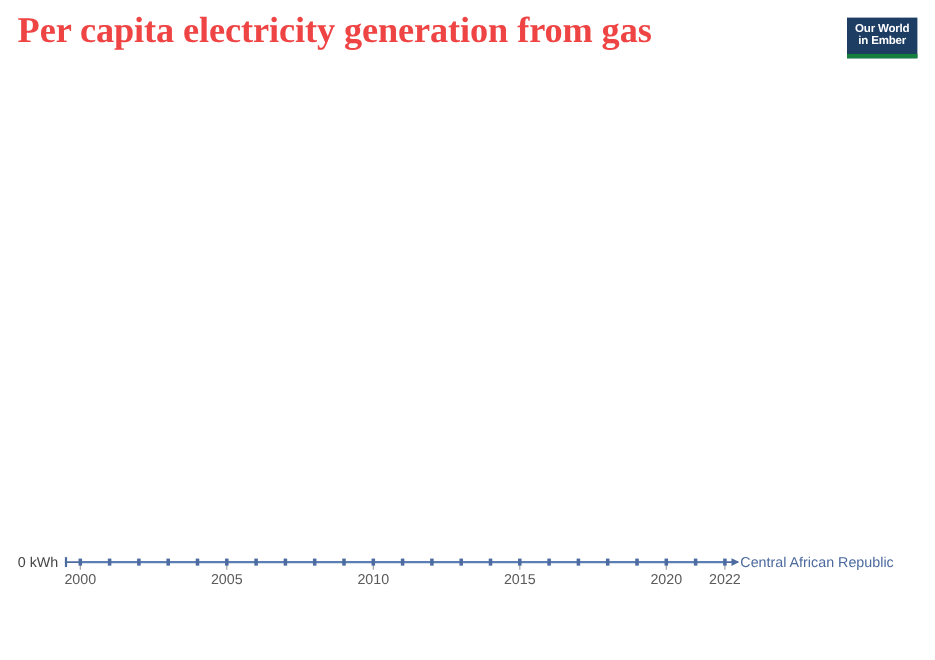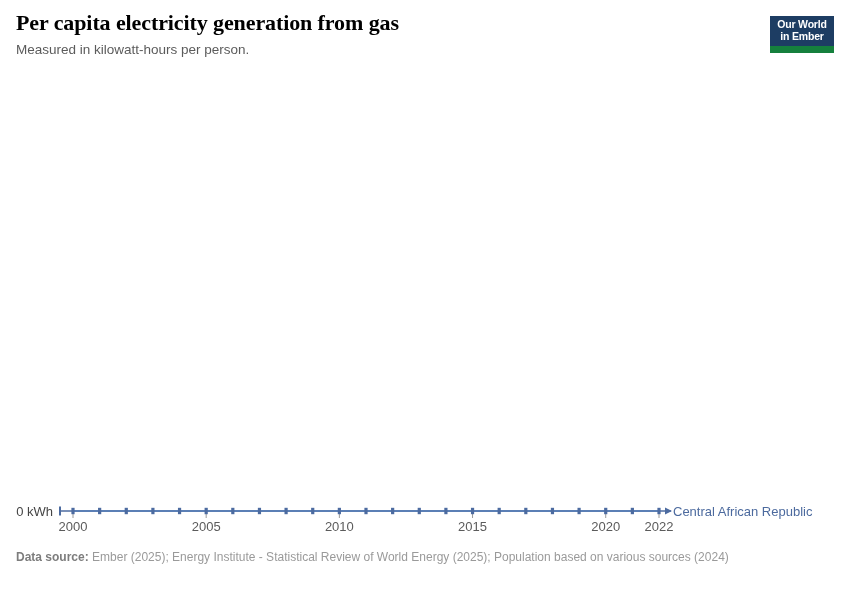--- a/index.html
+++ b/index.html
@@ -18,23 +18,23 @@
 
   
   #header {
     position: absolute;
     left: 16px;
     top: 10px;
     width: 740px;
   }
   #chart-title {
     font-family: "Liberation Serif", serif;
-    font-size: 22px;
+    font-size: 33px;
     font-weight: 700;
-    color: #000000;
+    color: #ef4444;
     letter-spacing: -0.1px;
     line-height: 1.15;
     margin: 0;
     white-space: nowrap;
   }
   #chart-subtitle {
     font-family: "Liberation Sans", sans-serif;
     font-size: 13.5px;
     font-weight: 400;
     color: #5b5b5b;
@@ -44,21 +44,21 @@
 
   
   #owid-logo {
     position: absolute;
     left: 770px;
     top: 16px;
     width: 64px;
     height: 37px;
     background: #1d3d63;
     box-sizing: border-box;
-    border-bottom: 7px solid #15803d;
+    border-bottom: 4px solid #15803d;
     display: flex;
     flex-direction: column;
     align-items: center;
     justify-content: center;
     padding-bottom: 1px;
   }
   #owid-logo .logo-line {
     color: #ffffff;
     font-family: "Liberation Sans", sans-serif;
     font-size: 10.5px;
@@ -137,21 +137,20 @@
   .footer-strong {
     font-weight: 700;
     color: #7d7d7d;
   }
 </style>
 </head>
 <body>
 
 <div id="header">
   <h1 id="chart-title">Per capita electricity generation from gas</h1>
-  <p id="chart-subtitle">Measured in kilowatt-hours per person.</p>
 </div>
 
 <div id="owid-logo">
   <span class="logo-line">Our World</span>
   <span class="logo-line">in Ember</span>
 </div>
 
 <div id="plot-area">
   <svg id="chart-svg" width="850" height="455">
     <g id="gridlines-group"></g>
@@ -207,17 +206,13 @@
     <g id="ylabel-group">
         <text x="53" y="437.5" class="y-axis-label">0 kWh</text>
       </g>
     <g id="serieslabel-group">
         <text x="673" y="437.5" class="series-label">Central African Republic</text>
       </g>
   </svg>
 </div>
 
 <div id="footer">
-  <div class="footer-line">
-    <span class="footer-strong">Data source:</span>
-    <span>Ember (2025); Energy Institute - Statistical Review of World Energy (2025); Population based on various sources (2024)</span>
-  </div>
 </div>
 
 </body></html>

